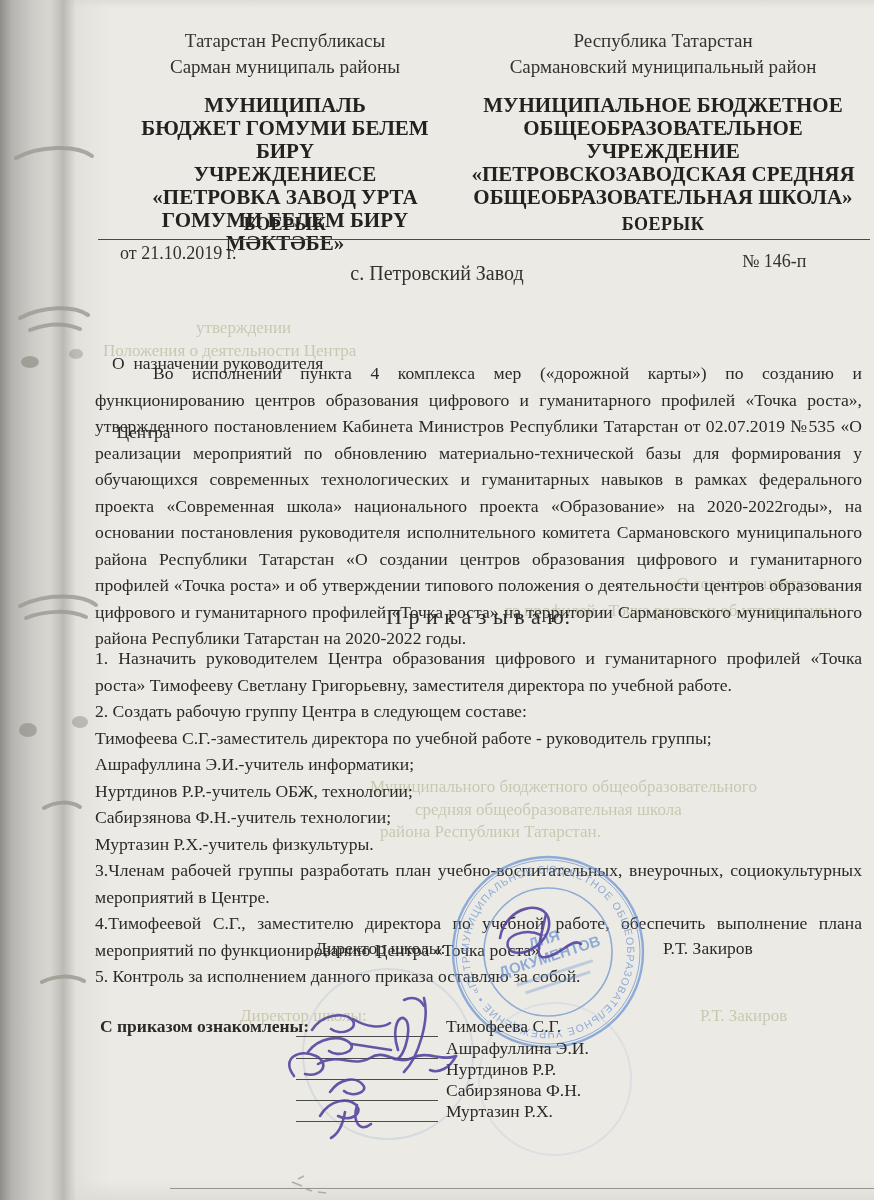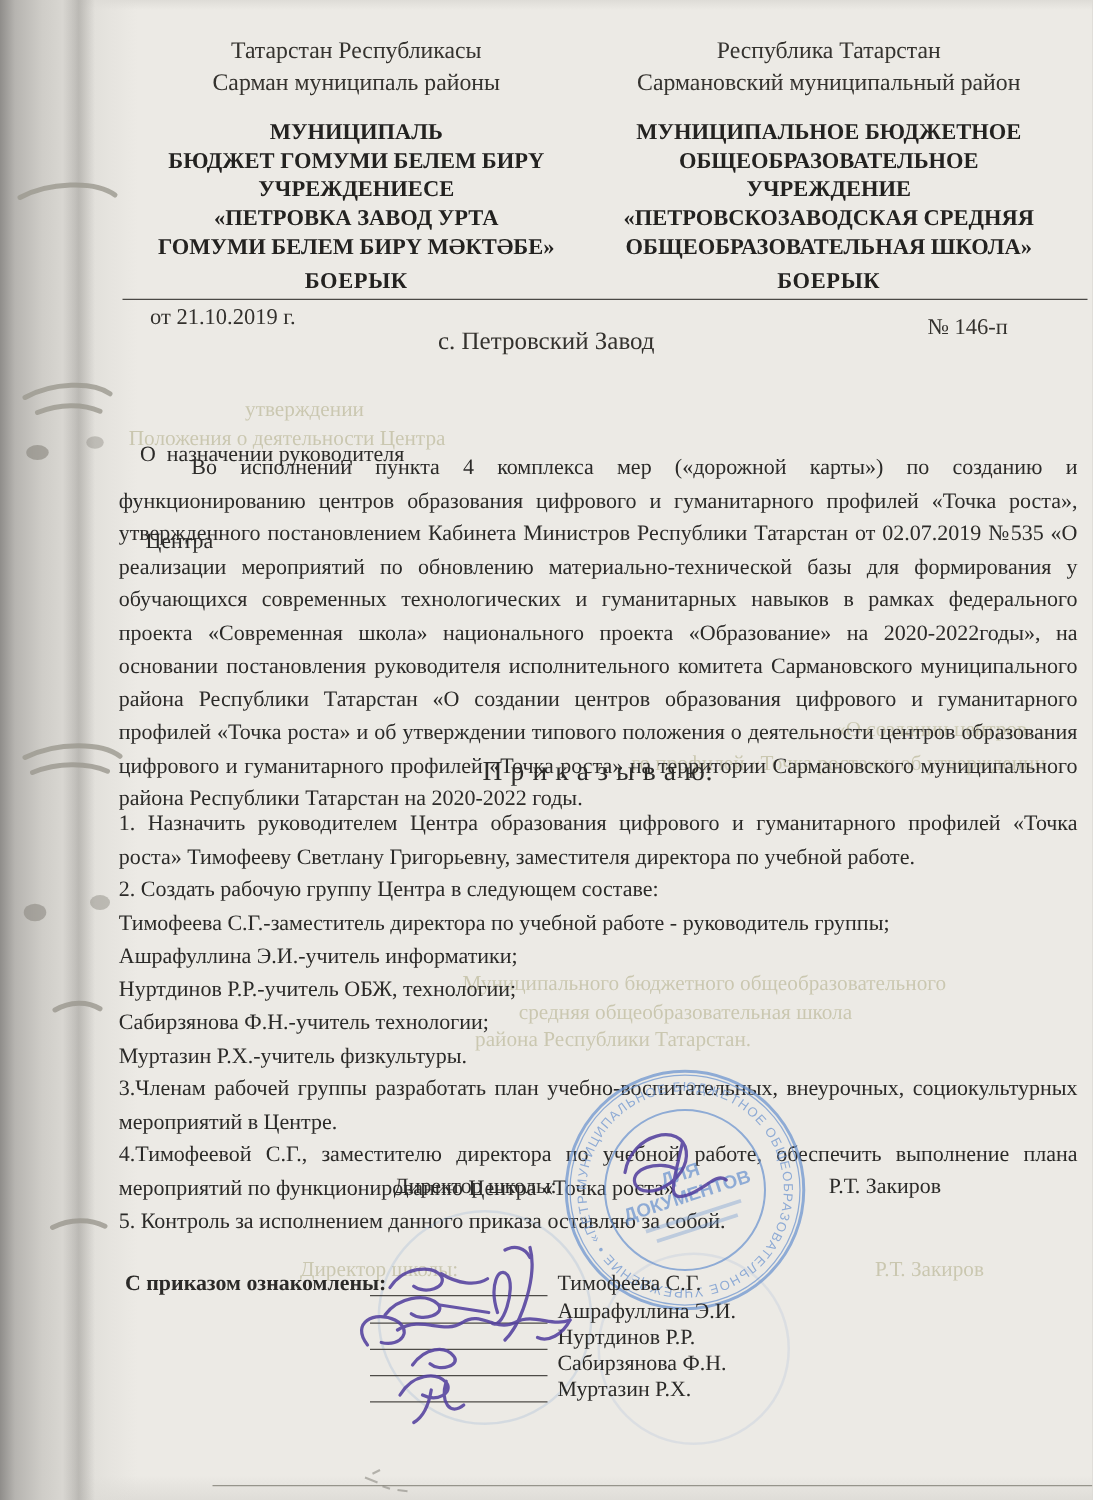--- a/index.html
+++ b/index.html
@@ -11,21 +11,21 @@
       #eceae5;
   }
   
   .edge-shade{position:absolute;left:0;top:0;width:110px;height:100%;
     background:linear-gradient(90deg,#8f8d8a 0,#b6b4b0 12px,#cfcdc8 34px,#dedcd7 60px,rgba(236,234,229,0) 110px);}
   .rod-shadow{position:absolute;left:50px;top:0;width:26px;height:100%;
     background:linear-gradient(90deg,rgba(120,118,114,0) 0,rgba(120,118,114,.35) 50%,rgba(120,118,114,0) 100%);}
   .bottom-line{position:absolute;left:170px;top:1188px;width:704px;height:1px;background:#96948b;}
   .txt{position:absolute;}
   .hdr-region{font-size:19px;line-height:26px;text-align:center;color:#35332f;}
-  .hdr-org{font-weight:bold;font-size:18px;line-height:23px;text-align:center;margin-top:14px;color:#232220;}
+  .hdr-org{font-weight:bold;font-size:21px;line-height:23px;text-align:center;margin-top:14px;color:#232220;}
   .doc-type{font-weight:bold;font-size:18px;text-align:center;letter-spacing:.5px;color:#232220;}
   .rule{position:absolute;left:98px;top:239px;width:772px;height:0;border-top:1.6px solid #4a4845;}
   .meta{font-size:18px;color:#33312d;}
   .place{font-size:20px;text-align:center;color:#33312d;}
   .subject{font-size:17.5px;line-height:23px;white-space:pre-wrap;}
   .para{font-size:17.6px;line-height:26.5px;text-align:justify;text-indent:58px;}
   .orderword{font-size:22px;text-align:center;letter-spacing:.5px;}
   .items div{font-size:17.6px;line-height:26.5px;text-align:justify;}
   .sigrow span{font-size:17.5px;}
   .ack-label{font-size:17.5px;font-weight:bold;}

